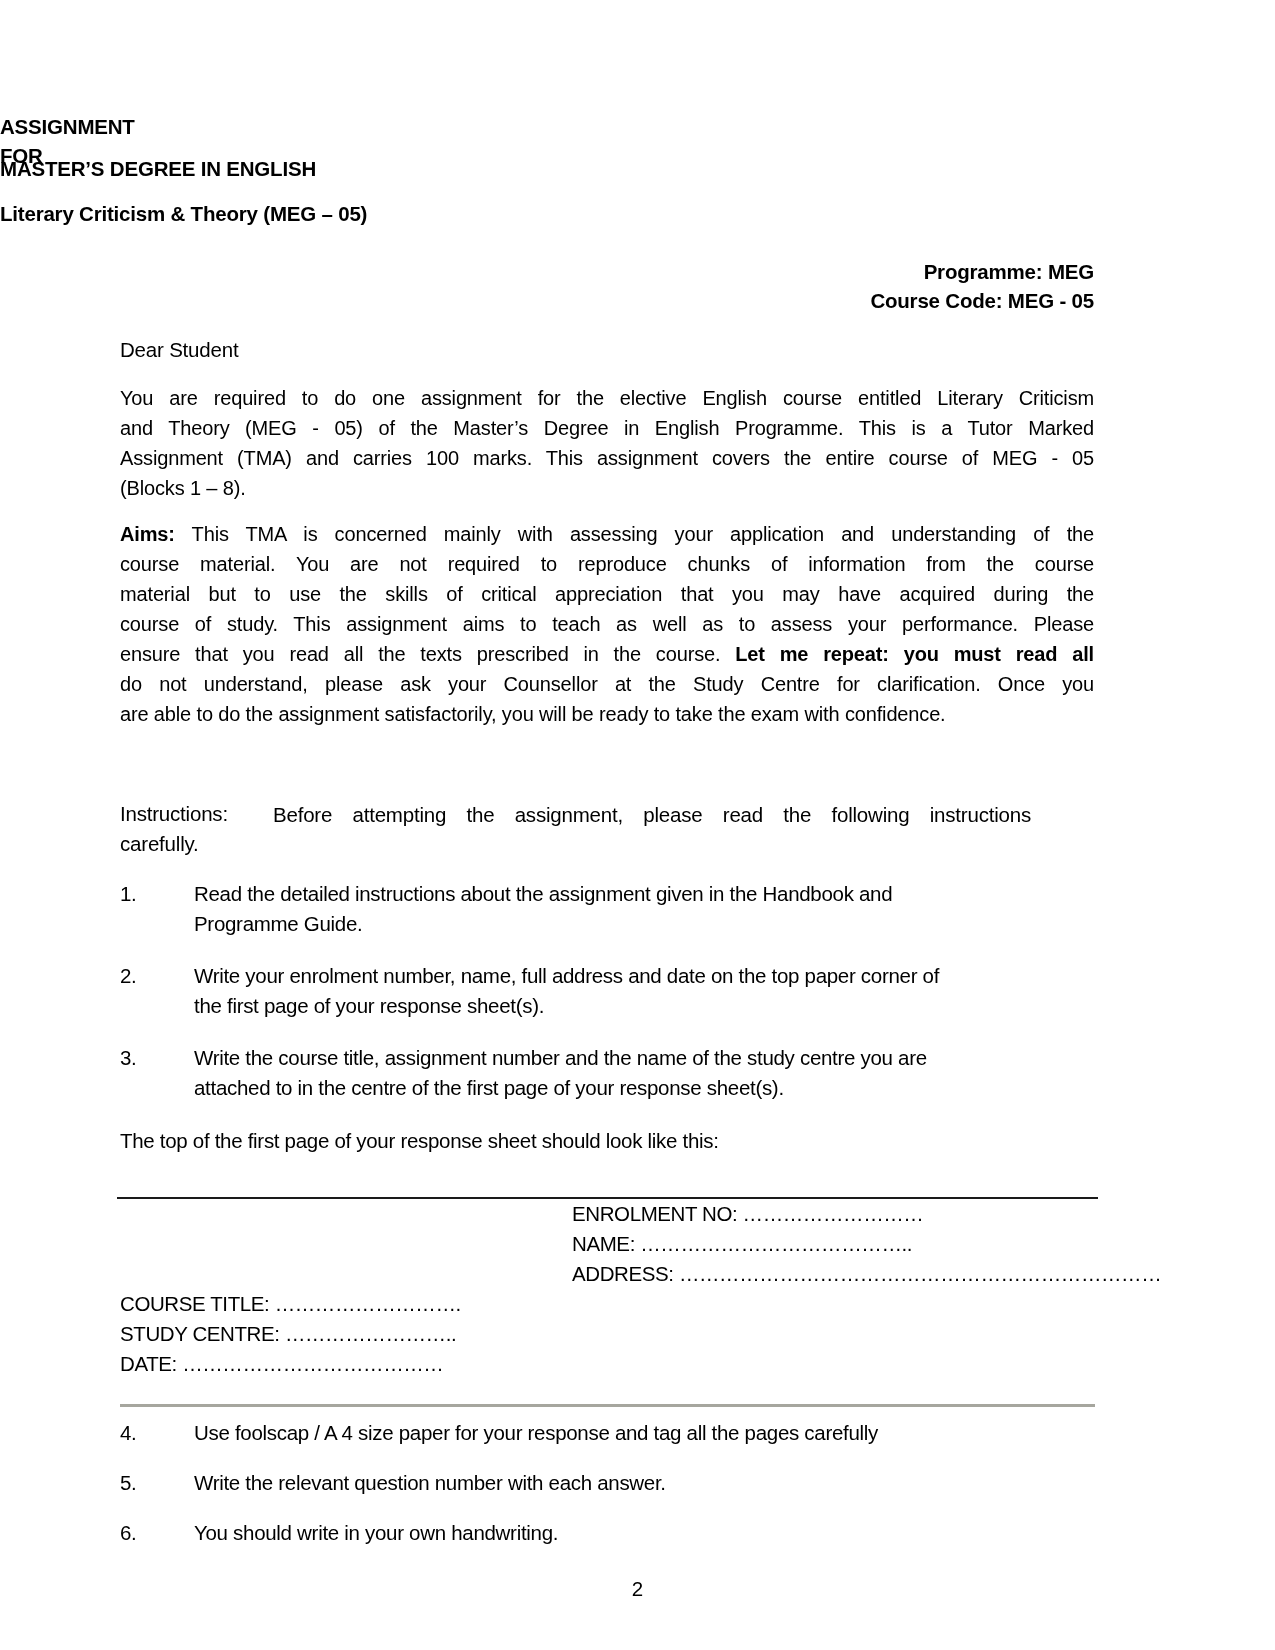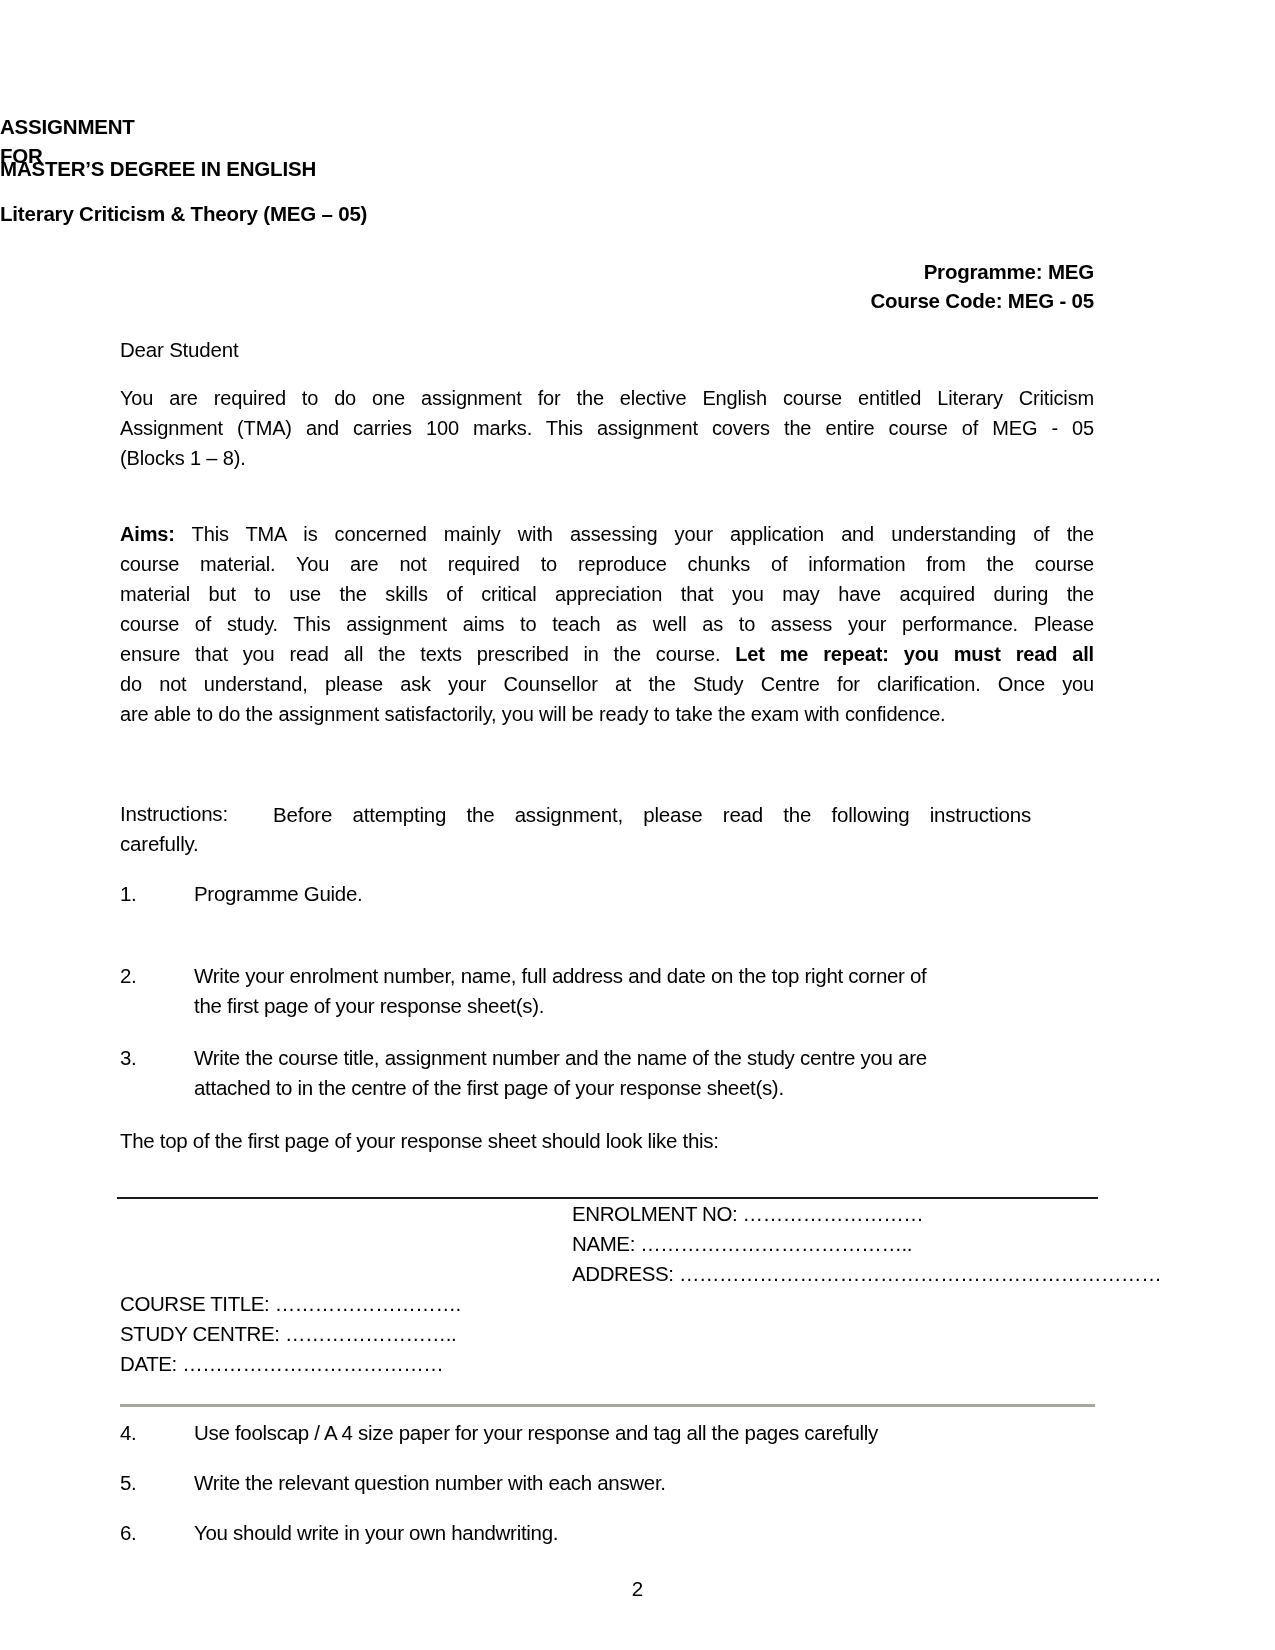--- a/index.html
+++ b/index.html
@@ -34,20 +34,21 @@
   <div class="abs txt bold center" style="top:154px;">MASTER’S DEGREE IN ENGLISH</div>
   <div class="abs txt bold center" style="top:199px;">Literary Criticism &amp; Theory (MEG – 05)</div>
 
   <div class="abs txt bold right" style="top:257px;">Programme: MEG</div>
   <div class="abs txt bold right" style="top:286px;">Course Code: MEG - 05</div>
 
   <div class="abs txt" style="left:120px; top:335px;text-align:center;">Dear Student</div>
 
   <div class="para" style="top:383px;">
     <span class="line">You are required to do one assignment for the elective English course entitled Literary Criticism</span>
+    <span class="line">and Theory (MEG - 05) of the Master’s Degree in English Programme. This is a Tutor Marked</span>
     <span class="line">Assignment (TMA) and carries 100 marks. This assignment covers the entire course of MEG - 05</span>
     <span class="line last">(Blocks 1 – 8).</span>
   </div>
 
   <div class="para" style="top:519px;">
     <span class="line"><b>Aims:</b><span> This TMA is concerned mainly with assessing your application and understanding of the</span></span>
     <span class="line">course material. You are not required to reproduce chunks of information from the course</span>
     <span class="line">material but to use the skills of critical appreciation that you may have acquired during the</span>
     <span class="line">course of study. This assignment aims to teach as well as to assess your performance. Please</span>
     <span class="line"><span>ensure that you read all the texts prescribed in the course.  </span><b>Let me repeat: you must read all</b></span>
@@ -55,27 +56,28 @@
     <span class="line last">are able to do the assignment satisfactorily, you will be ready to take the exam with confidence.</span>
   </div>
 
   <div class="abs txt" style="left:120px; top:799px;">Instructions:</div>
   <div class="abs txt" style="left:273px; top:800px; width:758px; text-align:justify; text-align-last:justify; word-spacing:1px;">Before attempting the assignment, please read the following instructions</div>
   <div class="abs txt" style="left:120px; top:829px;text-align:right;">carefully.</div>
 
   <div class="item" style="top:879px;">
     <span class="num">1.</span>
     <div class="body">
+      <span>Read the detailed instructions about the assignment given in the Handbook and</span>
       <span>Programme Guide.</span>
     </div>
   </div>
   <div class="item" style="top:961px;">
     <span class="num">2.</span>
     <div class="body">
-      <span>Write your enrolment number, name, full address and date on the top right corner of</span>
+      <span>Write your enrolment number, name, full address and date on the top paper corner of</span>
       <span>the first page of your response sheet(s).</span>
     </div>
   </div>
   <div class="item" style="top:1043px;">
     <span class="num">3.</span>
     <div class="body">
       <span>Write the course title, assignment number and the name of the study centre you are</span>
       <span>attached to in the centre of the first page of your response sheet(s).</span>
     </div>
   </div>

